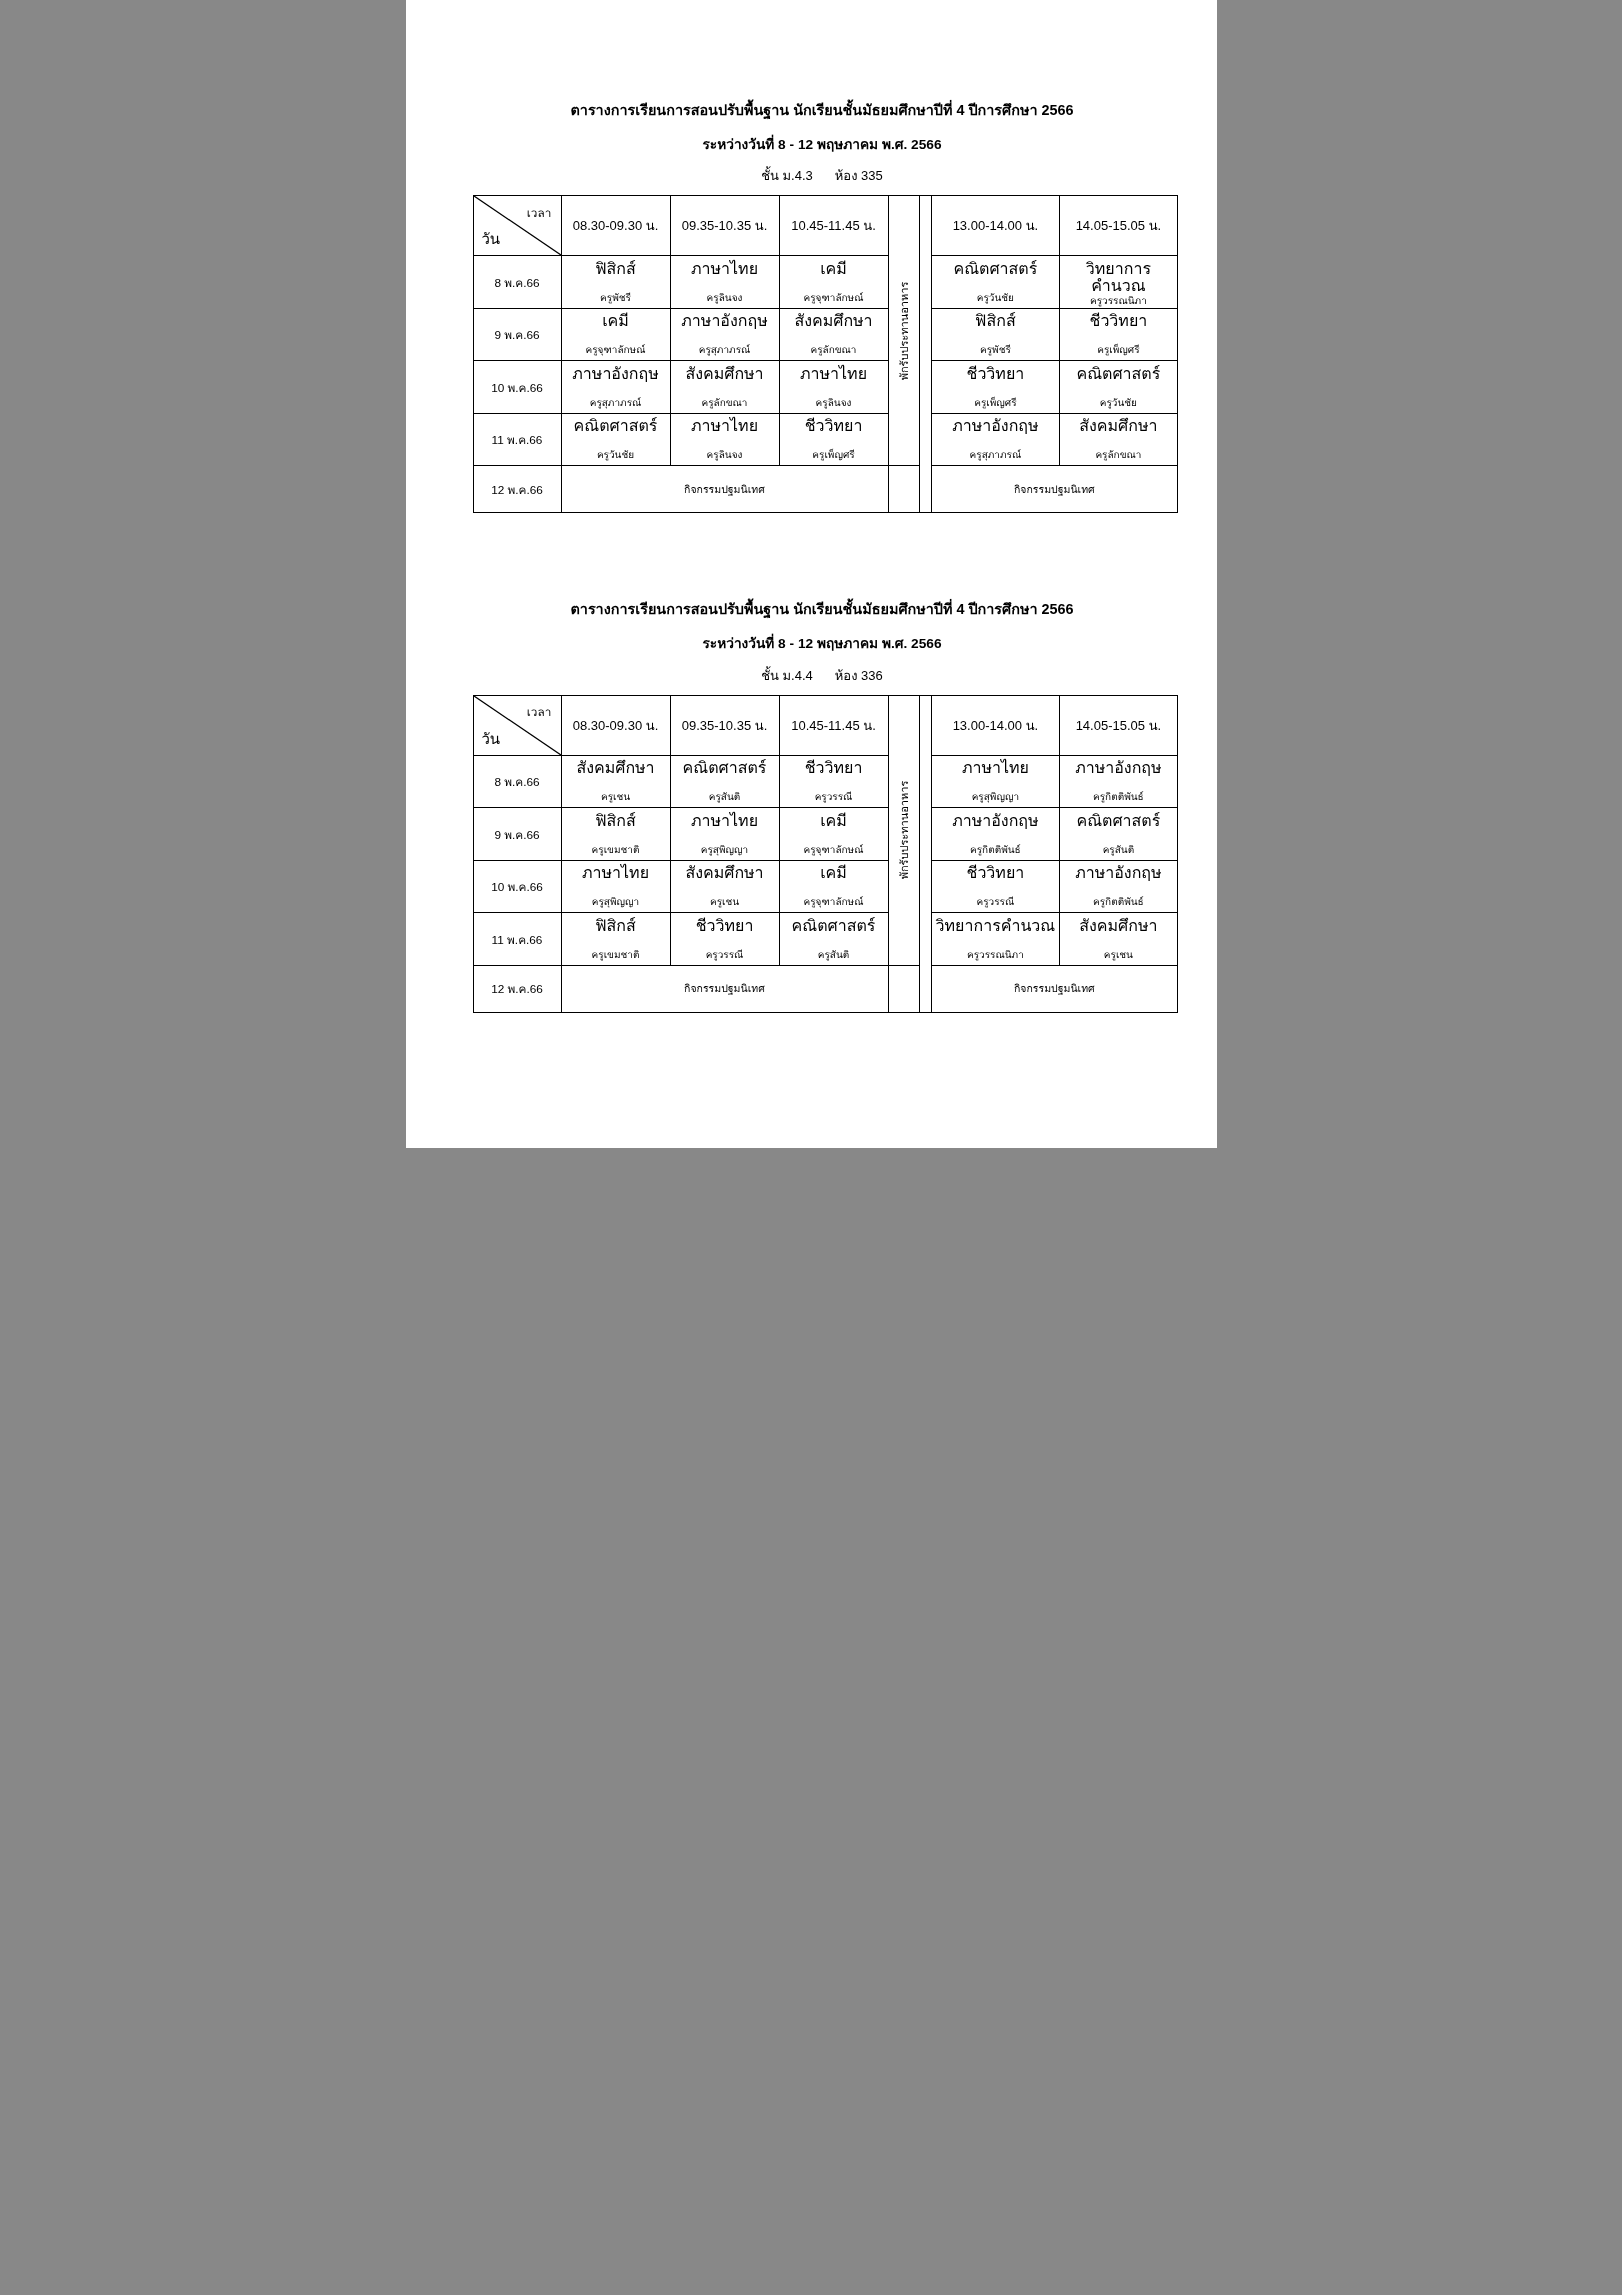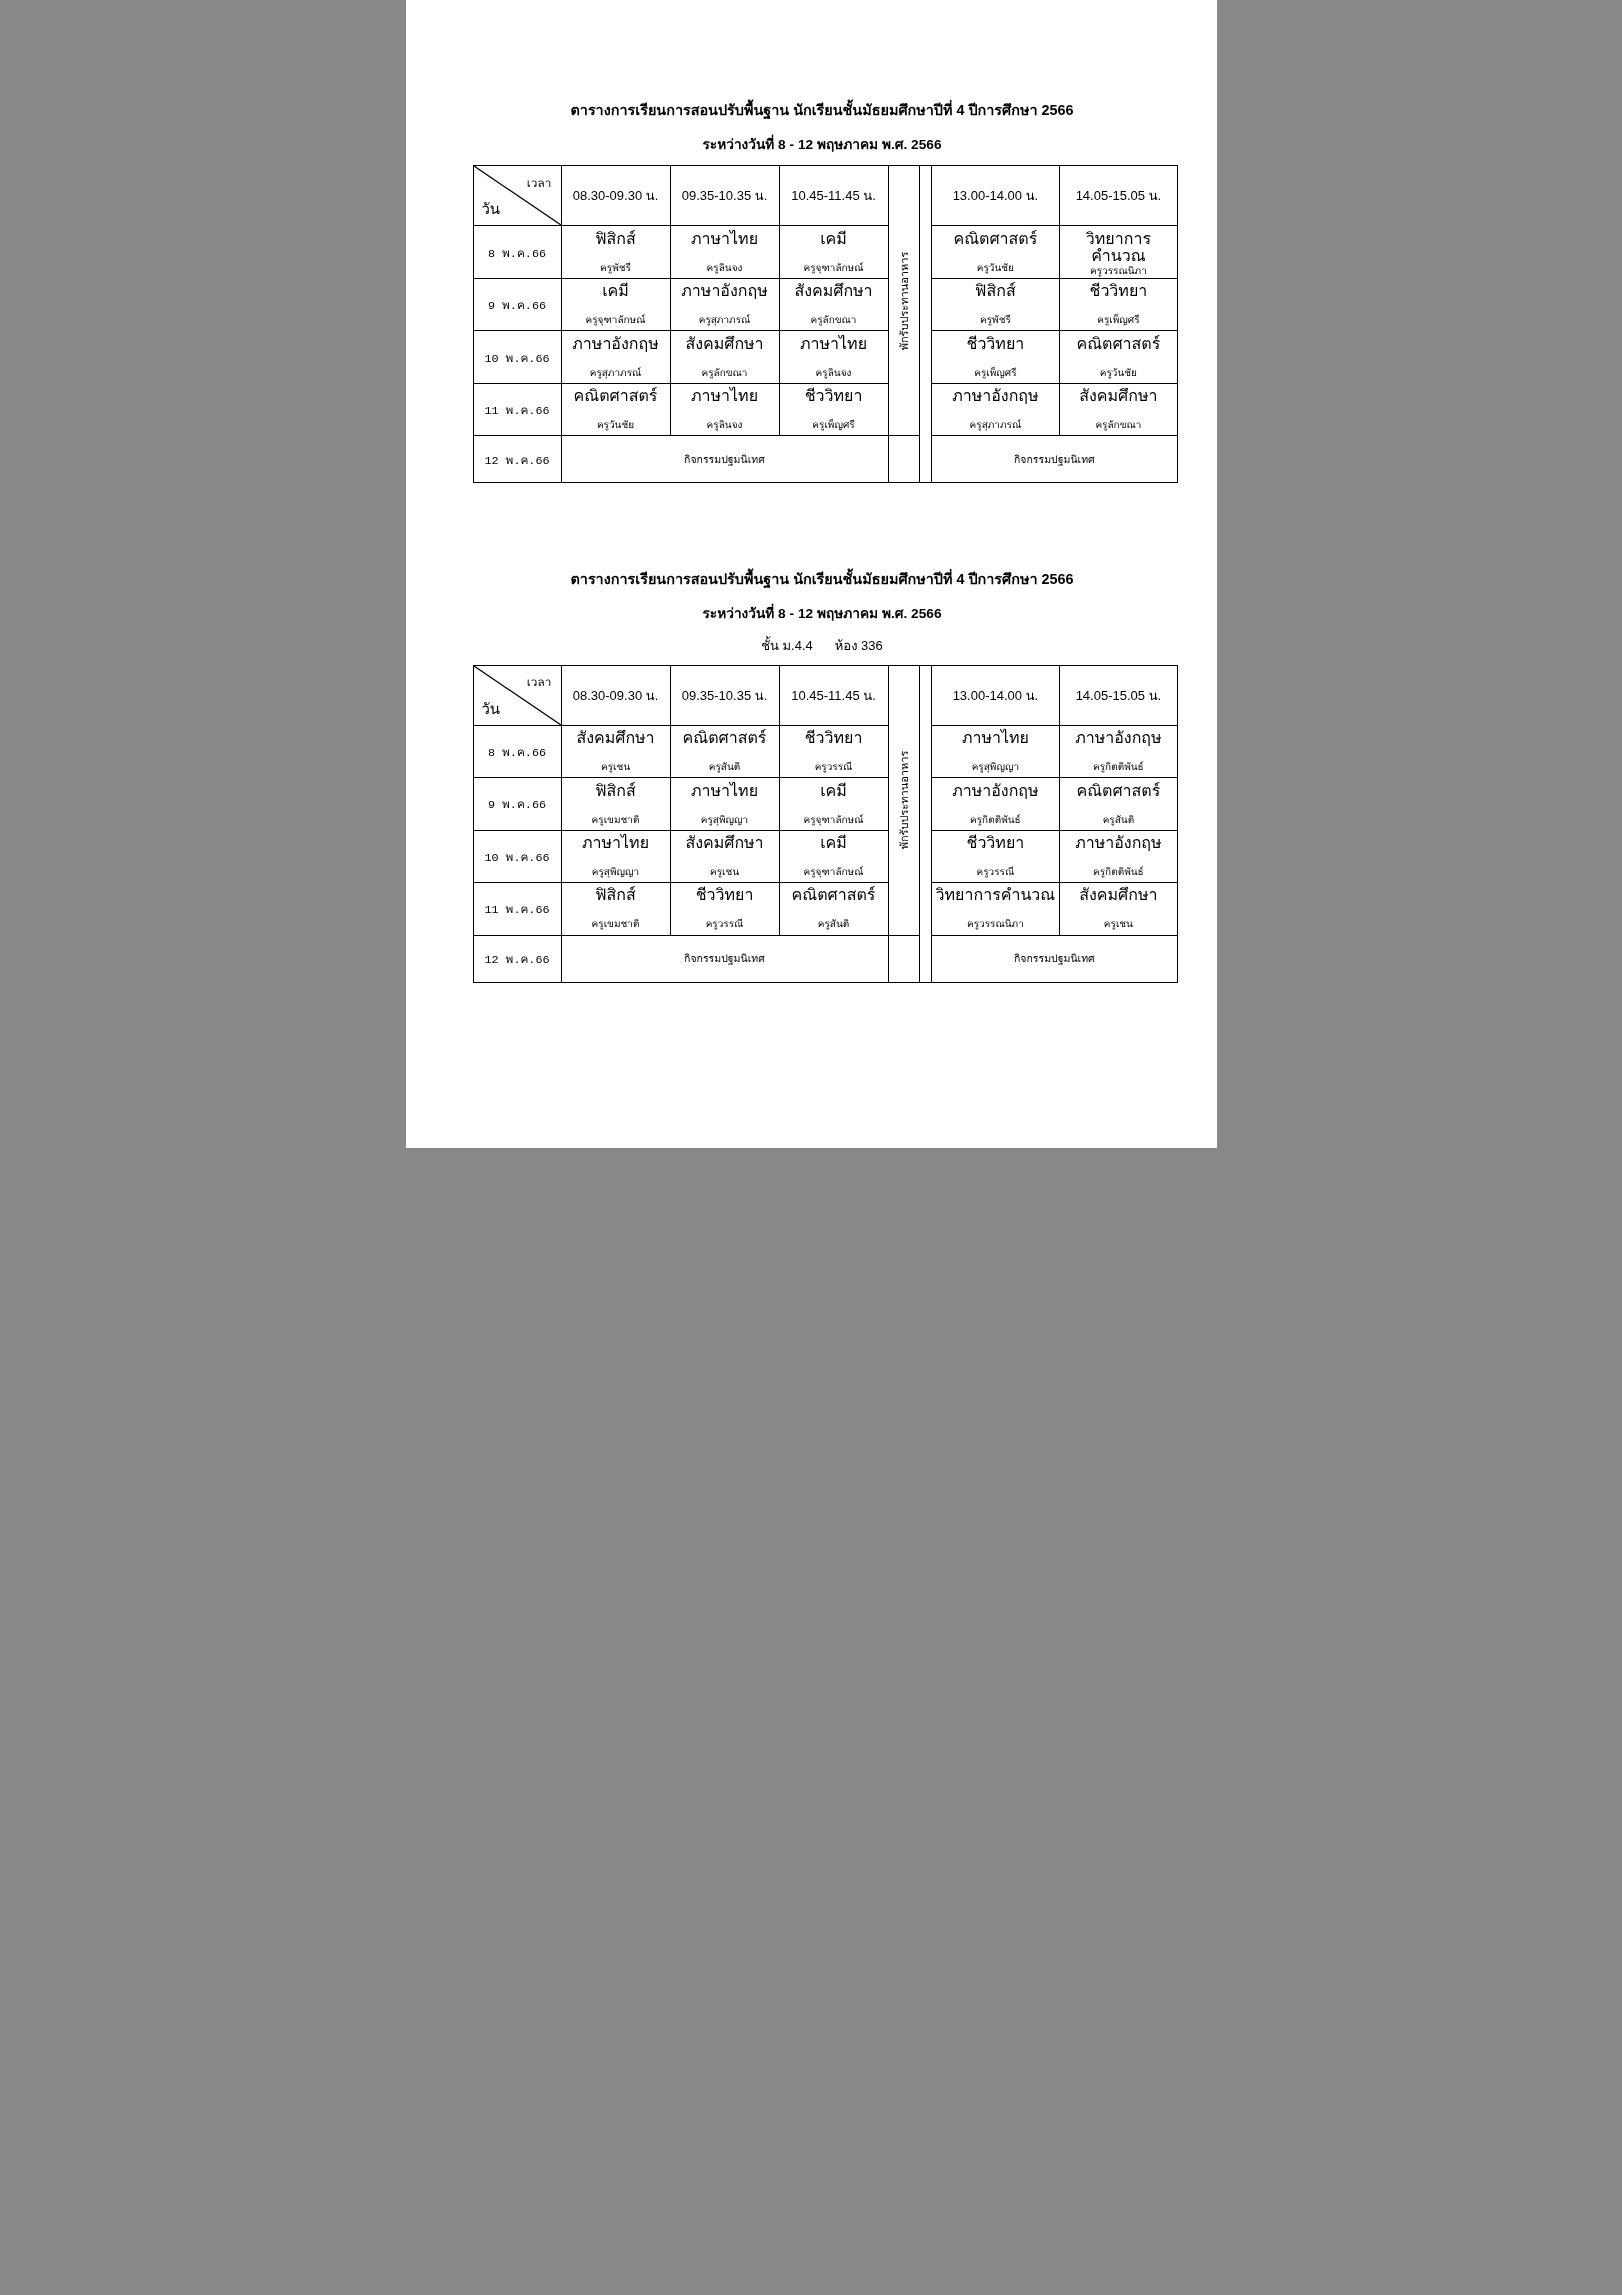--- a/index.html
+++ b/index.html
@@ -31,21 +31,21 @@
     border-top-width: 1.3px;
     border-bottom-width: 1.3px;
     text-align: center;
     vertical-align: middle;
     padding: 0;
     overflow: hidden;
   }
   tr.row-header { height: 60px; }
   tr.row-data   { height: 47px; }
 
-  td.col-day  { border-left-width: 1.3px; font-family: Liberation Mono, monospace; }
+  td.col-day  { border-left-width: 1.3px; }
   td.col-t4   { border-left-width: 1.3px; }
   td.col-t5   { border-right-width: 1.3px; }
   td.lunch-cell {
     border-left-width: 1.3px;
     border-right-width: 1.3px;
     border-top: none;
     position: relative;
   }
   td.lunch-empty { border-left-width: 1.3px; border-right-width: 1.3px; }
   td.gap-cell { border: none; }
@@ -85,20 +85,23 @@
 </style>
 </head>
 <body>
 
 <div class="page">
 
   <section class="table-block">
     <div class="headings">
       <div class="title">ตารางการเรียนการสอนปรับพื้นฐาน นักเรียนชั้นมัธยมศึกษาปีที่ 4 ปีการศึกษา 2566</div>
       <div class="subtitle">ระหว่างวันที่ 8 - 12 พฤษภาคม พ.ศ. 2566</div>
+      <div class="classline">
+        <span>ชั้น ม.4.3</span><span class="room">ห้อง 335</span>
+      </div>
     </div>
 
     <table class="tt">
       <colgroup>
         <col style="width:88px">
           <col style="width:109px">
           <col style="width:109px">
           <col style="width:109px">
         <col style="width:31px">
           <col style="width:12.4px">

